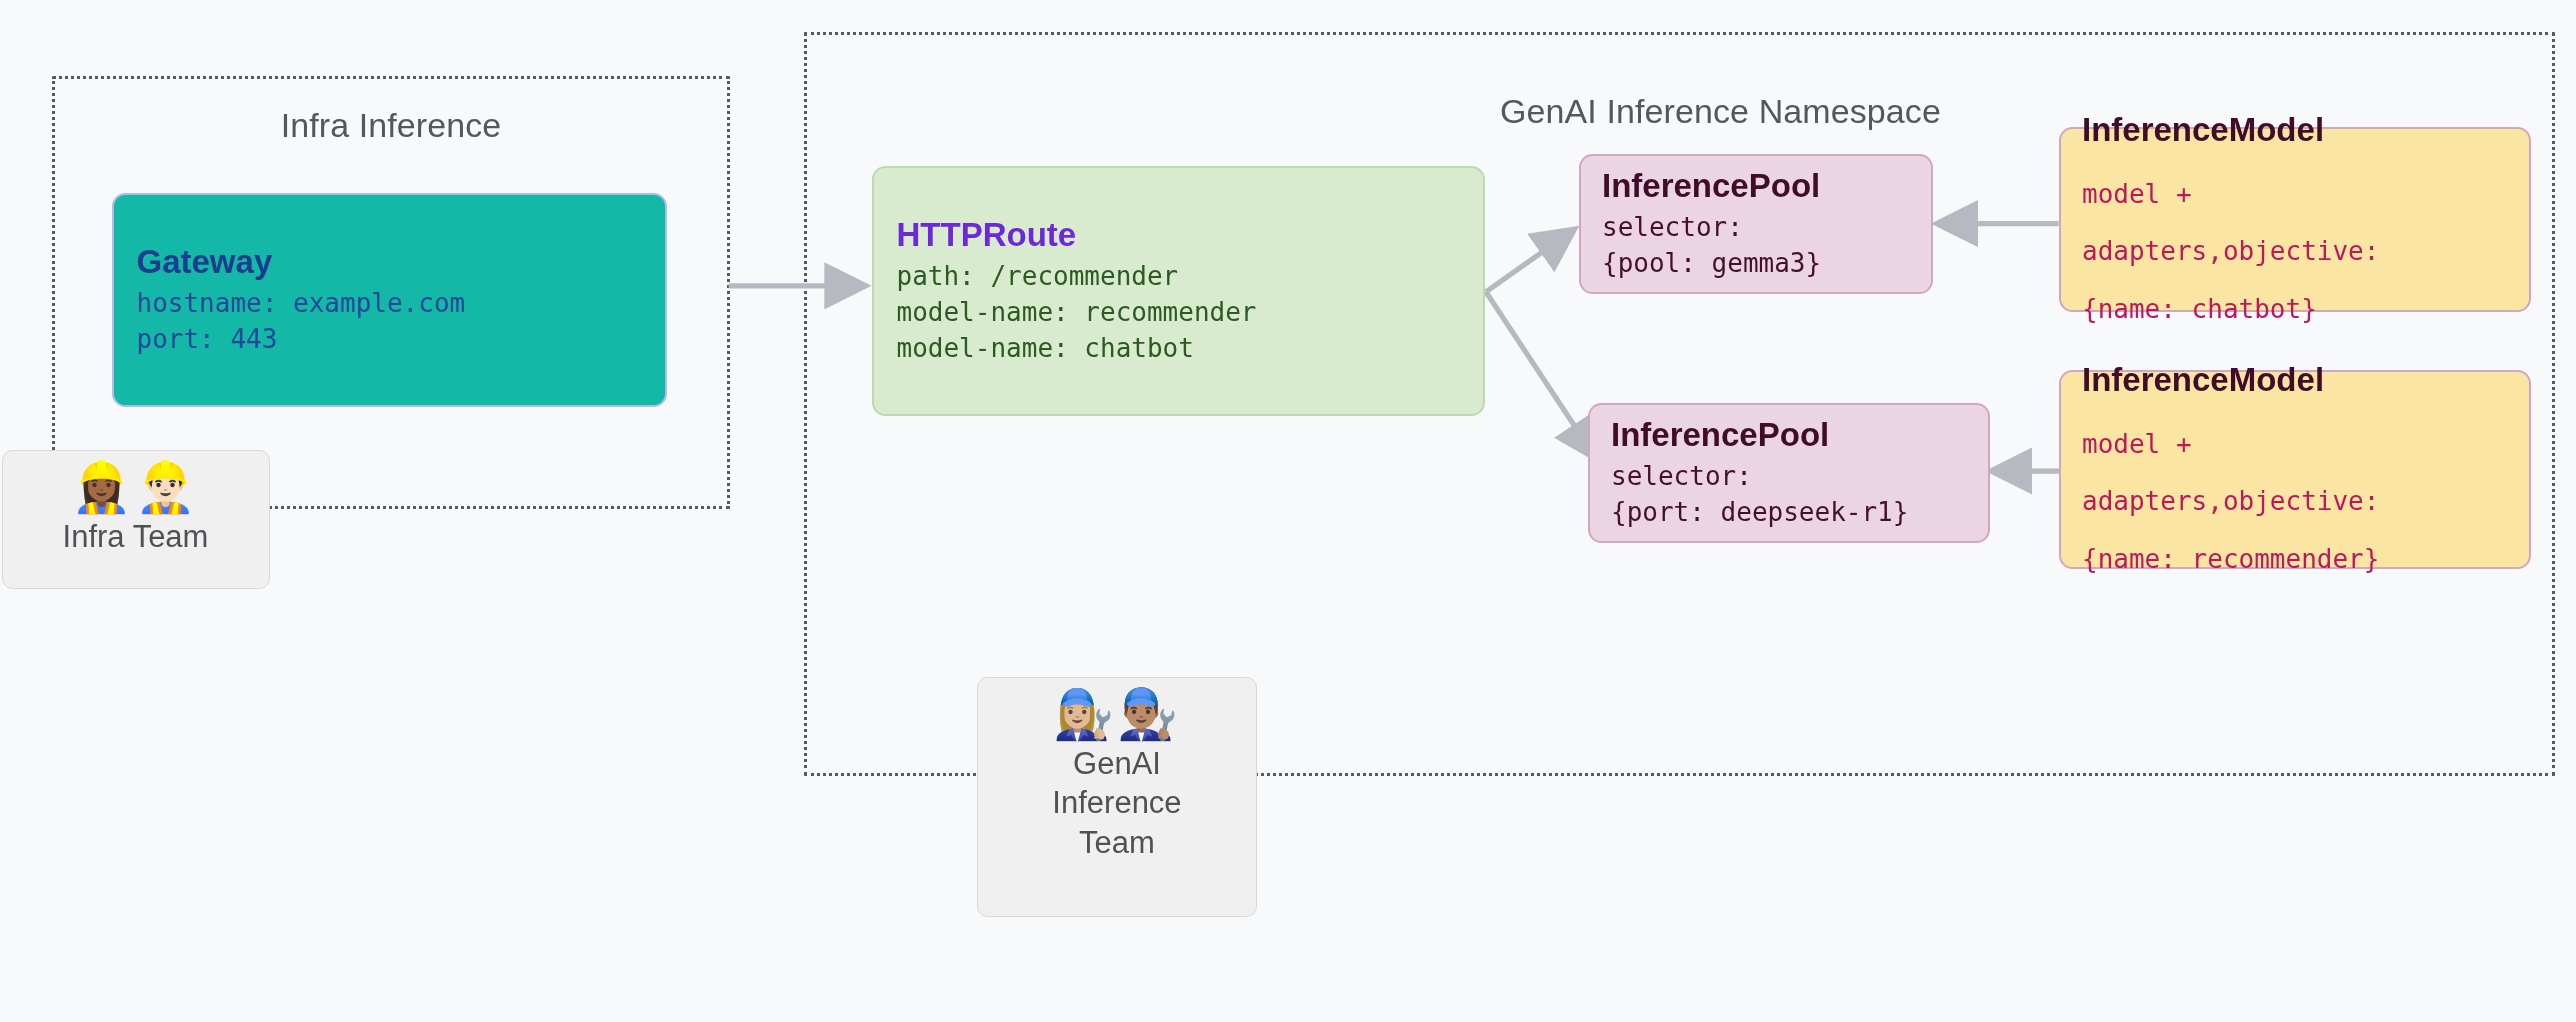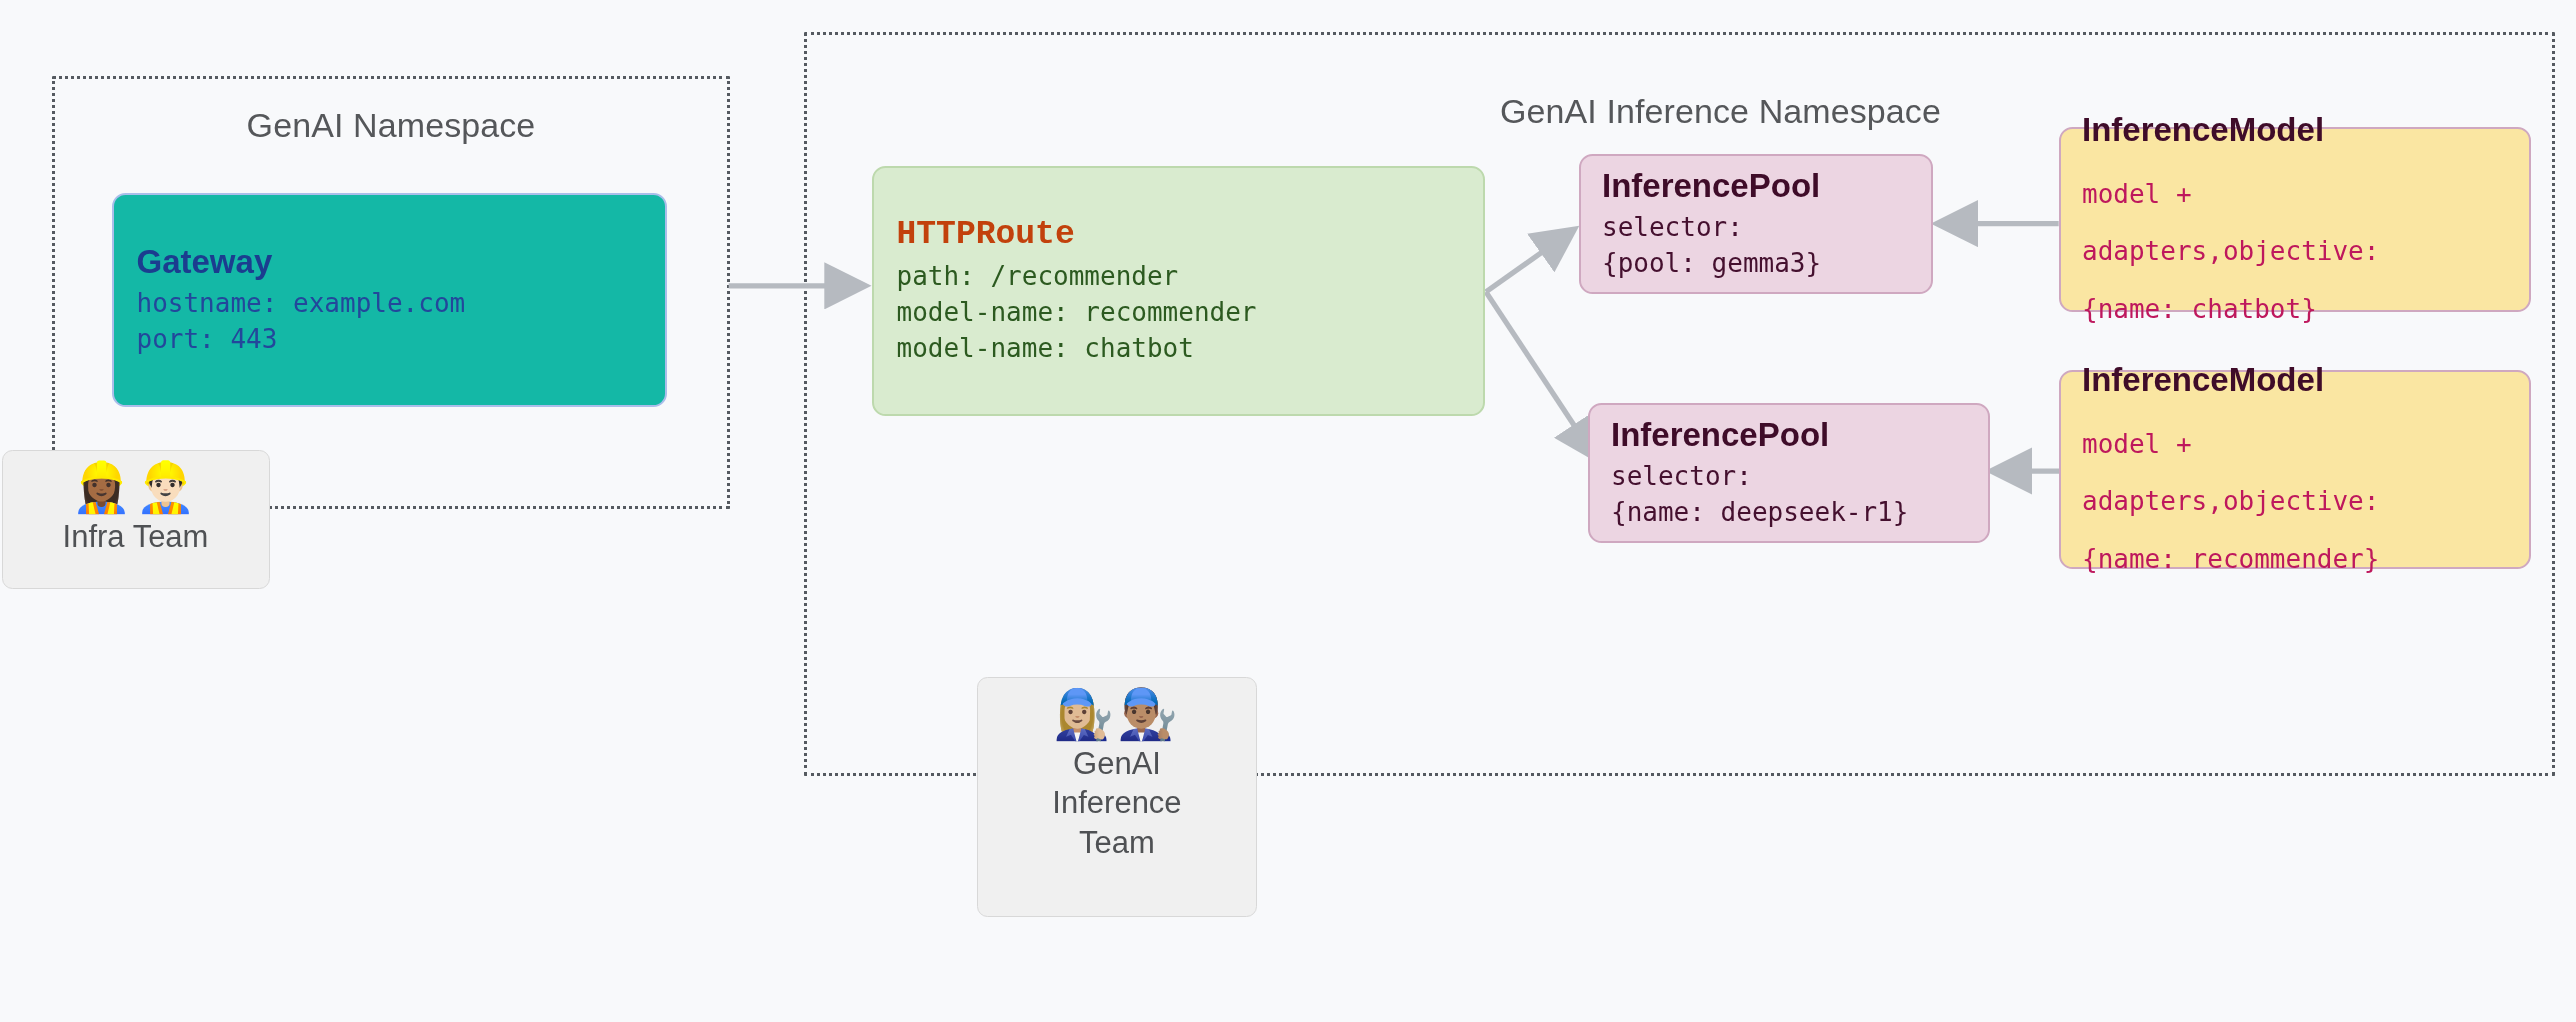--- a/index.html
+++ b/index.html
@@ -68,21 +68,21 @@
     border-color: #aabeea;
   }
   .card.gateway .card-title { color: #1b3d8f; }
   .card.gateway .card-line  { color: #23479b; }
 
   
   .card.httproute {
     background: #d9ebcf;
     border-color: #bdd9ad;
   }
-  .card.httproute .card-title { color: #c2410c; font-family: Liberation Mono, monospace; }
+  .card.httproute .card-title { color: #6d28d9; }
   .card.httproute .card-line  { color: #2c5a20; }
 
   
   .card.pool {
     background: #ecd5e2;
     border-color: #cfa8c0;
   }
   .card.pool .card-title { color: #3f0c29; }
   .card.pool .card-line  { color: #45102f; }
 
@@ -130,21 +130,21 @@
     height: 1023px;
     pointer-events: none;
   }
 </style>
 </head>
 <body>
 
 <div id="canvas">
 
   <div class="namespace" style="left:52px; top:76px; width:678px; height:433px;"></div>
-  <div class="namespace-title" style="left:52px; top:106px; width:678px; text-align:center;">GenAI Namespace</div>
+  <div class="namespace-title" style="left:52px; top:106px; width:678px; text-align:center;">Infra Inference</div>
 
   <div class="namespace" style="left:804px; top:31.5px; width:1751px; height:744px;"></div>
   <div class="namespace-title" style="left:845px; top:64px; width:1751px; text-align:center;margin-top:28px;">GenAI Inference Namespace</div>
 
   <svg class="edges" viewBox="0 0 3436 1364" xmlns="http://www.w3.org/2000/svg">
     <defs>
       <marker id="arrowhead" viewBox="0 0 12 12" refX="10" refY="6" markerWidth="9" markerHeight="9" orient="auto-start-reverse">
         <path d="M 0 0 L 12 6 L 0 12 z" fill="#b6bac0"></path>
       </marker>
     </defs>
@@ -185,21 +185,21 @@
 
   <div class="card pool" style="left:1579px; top:154px; width:354px; height:140px; padding:13.5px 21px;">
     <div class="card-title">InferencePool</div>
     <div class="card-line">selector:</div>
     <div class="card-line">{pool: gemma3}</div>
   </div>
 
   <div class="card pool" style="left:1588px; top:403px; width:402px; height:140px; padding:13.5px 21px;">
     <div class="card-title">InferencePool</div>
     <div class="card-line">selector:</div>
-    <div class="card-line">{name: deepseek-r1}</div>
+    <div class="card-line">{port: deepseek-r1}</div>
   </div>
 
   <div class="card model" style="left:2059px; top:127px; width:472px; height:185px; padding:13.5px 21px;">
     <div class="card-title">InferenceModel</div>
     <div class="card-line">model +</div>
     <div class="card-line">adapters,objective:</div>
     <div class="card-line">{name: chatbot}</div>
   </div>
 
   <div class="card model" style="left:2059px; top:370px; width:472px; height:199px; padding:13.5px 21px;">

